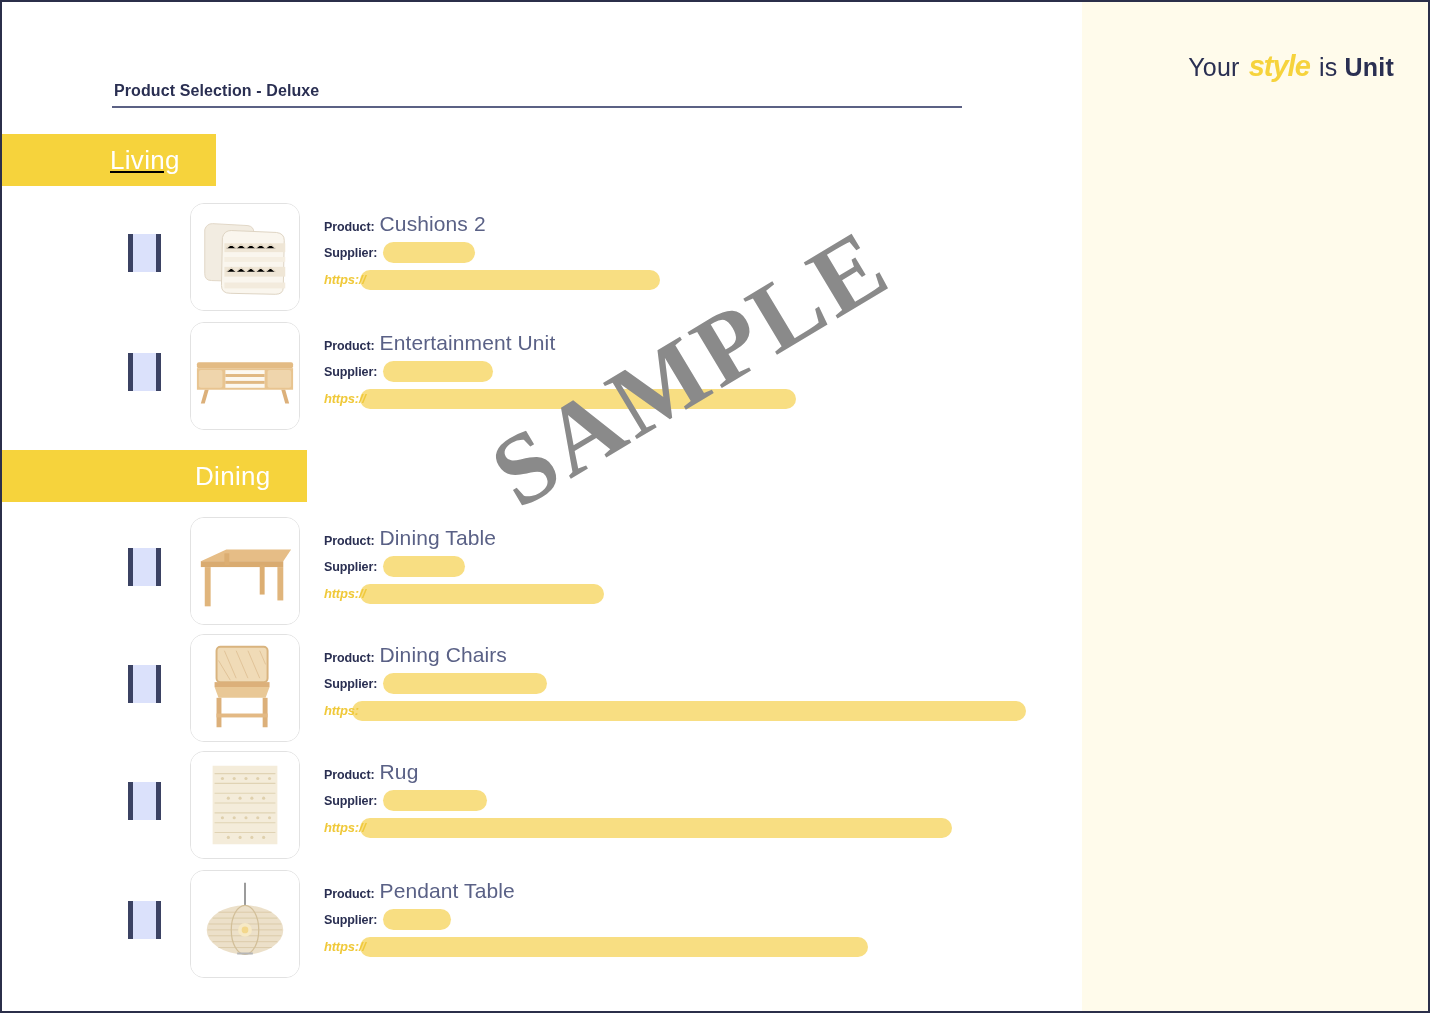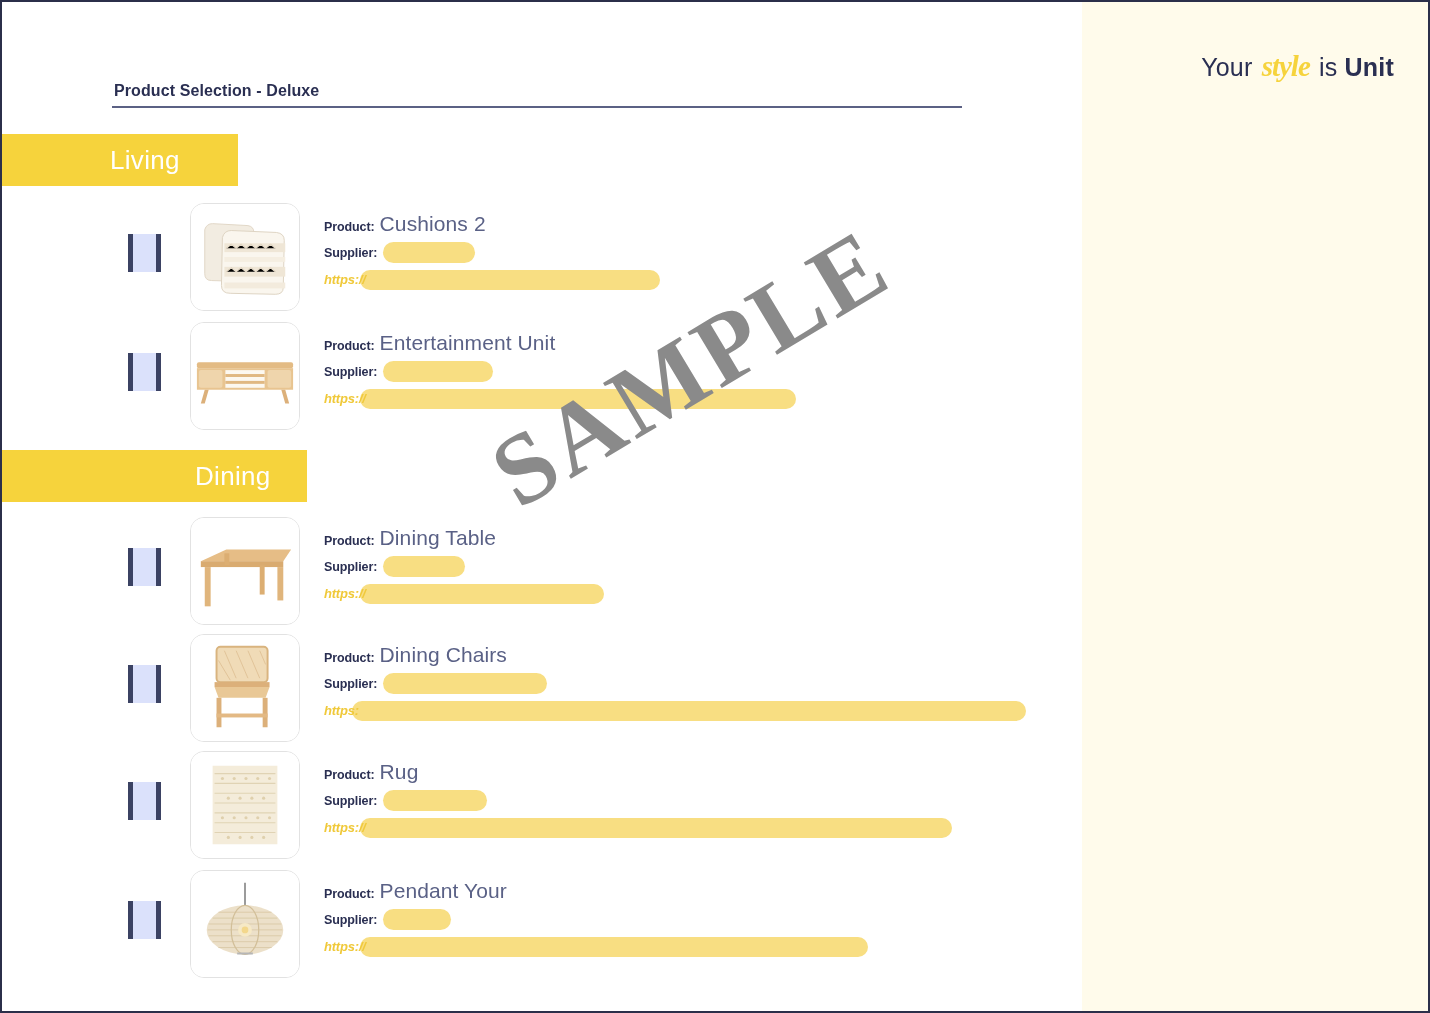--- a/index.html
+++ b/index.html
@@ -35,21 +35,21 @@
     position: absolute;
     right: 38px;
     top: 48px;
     font-size: 25px;
     color: #2a2f52;
     letter-spacing: .2px;
     white-space: nowrap;
   }
   #tagline .w-your { font-weight: 400; }
   #tagline .w-style {
-    font-family: Liberation Serif, serif;
+    font-family: Liberation Sans, sans-serif;
     font-style: italic;
     font-weight: 700;
     color: #f6d33c;
     font-size: 29px;
     letter-spacing: -1px;
     padding: 0 2px;
   }
   #tagline .w-is { font-weight: 400; }
   #tagline .w-boho { font-weight: 700; }
 
@@ -213,21 +213,21 @@
     </div>
 
   </div>
 
   <div id="content">
 
     <div id="page-title">Product Selection - Deluxe</div>
     <div id="title-rule"></div>
 
     <div id="rows-host">
-        <div class="section-bar" style="top: 132px; width: 236px;">
+        <div class="section-bar" style="top: 132px; width: 214px; text-decoration: underline;">
           <span class="section-label" style="margin-left: 108px;">Living</span>
         </div>
         <div class="product-row" style="top: 196px;">
           <div class="row-check"></div>
           <div class="row-thumb">
             <svg viewBox="0 0 110 108">
               <use href="#ic-cushions-thumbnail"></use>
             </svg>
           </div>
           <div class="row-info">
@@ -302,21 +302,21 @@
           </div>
         </div>
         <div class="product-row" style="top: 863px;">
           <div class="row-check"></div>
           <div class="row-thumb">
             <svg viewBox="0 0 110 108">
               <use href="#ic-pendant-light-thumbnail"></use>
             </svg>
           </div>
           <div class="row-info">
-            <div class="line-product"><span class="fld-label">Product:</span><span class="fld-value">Pendant Your</span></div>
+            <div class="line-product"><span class="fld-label">Product:</span><span class="fld-value">Pendant Table</span></div>
             <div class="line-supplier"><span class="fld-label">Supplier:</span><span class="redact" style="width:68px"></span></div>
             <div class="line-url">
               <div class="url-row"><span class="url-redact" style="left:36px;width:508px"></span><span class="url-text">https://</span></div>
             </div>
           </div>
         </div>
       </div>
 
     <div id="watermark">SAMPLE</div>
   </div>

